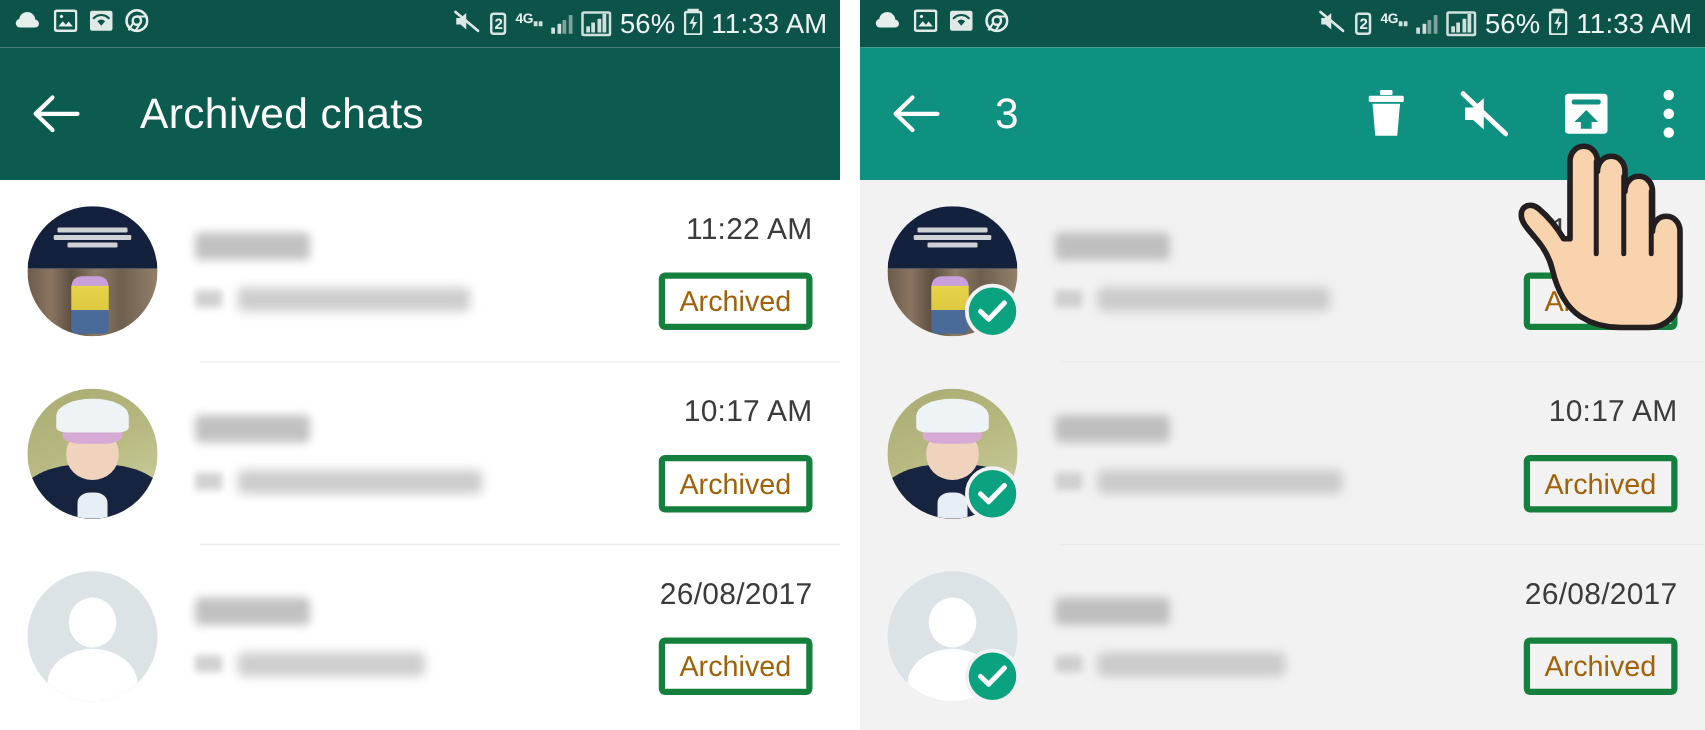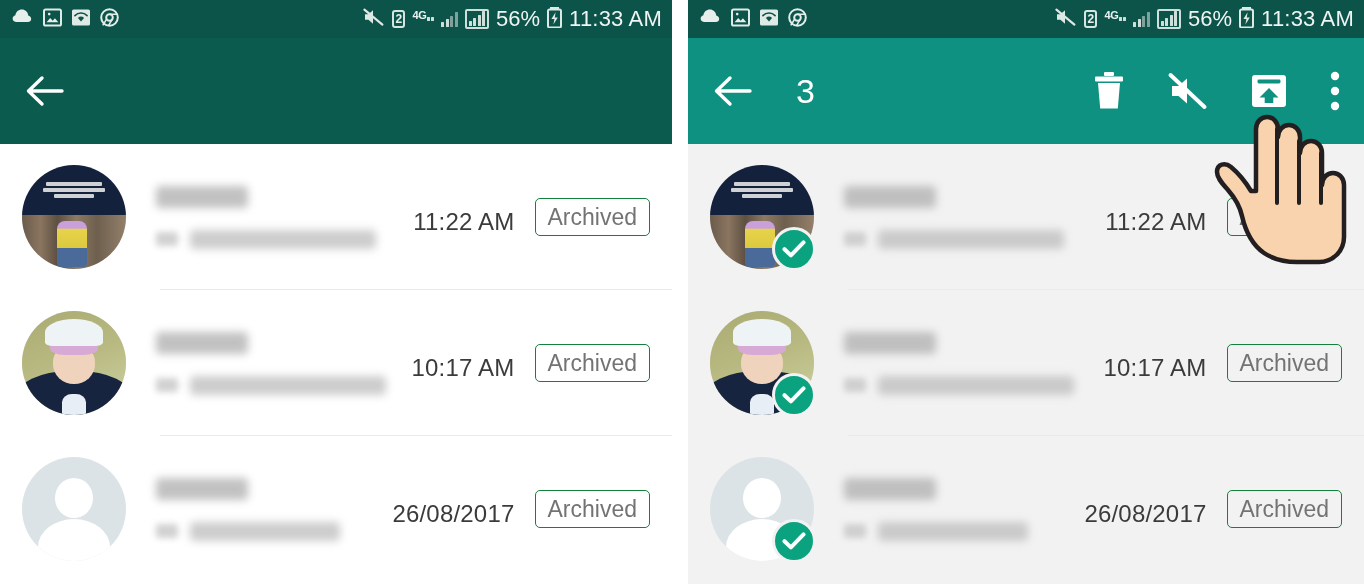--- a/index.html
+++ b/index.html
@@ -154,27 +154,27 @@
   .msg-line{display:flex;align-items:center;gap:12px;}
   .blur-check{
     width:22px;height:14px;background:#c9c9c9;filter:blur(3px);border-radius:2px;opacity:.85;
   }
   .blur-msg{
     height:19px;border-radius:4px;background:#c0c0c0;filter:blur(4.2px);opacity:.8;
   }
   .m1{width:186px;} .m2{width:196px;} .m3{width:150px;}
 
   .row-meta{
-    flex:0 0 auto;display:flex;flex-direction:row;align-items:flex-end;
+    flex:0 0 auto;display:flex;flex-direction:column;align-items:flex-end;
     justify-content:center;gap:20px;min-width:120px;
   }
   .time{font-size:24px;color:#3b3b3b;white-space:nowrap;letter-spacing:.2px;}
   .badge{
-    border:1px solid #15803d;border-radius:5px;padding:6px 12px;
-    font-size:23px;color:#737373;background:transparent;white-space:nowrap;
+    border:5px solid #15803d;border-radius:5px;padding:6px 12px;
+    font-size:23px;color:#a16207;background:transparent;white-space:nowrap;
     line-height:1.05;
   }
 
   
   .hand{position:absolute;left:1213px;top:95px;width:150px;height:185px;pointer-events:none;z-index:40;}
 </style>
 </head>
 <body>
 
 <div class="stage">
@@ -251,20 +251,21 @@
         <span class="sb-text">11:33 AM</span>
       </div>
     </div>
 
     <div class="toolbar toolbar-left">
       <span class="tb-btn">
         <svg width="46" height="34" viewBox="0 0 46 34">
             <path d="M20 4L6.5 17 20 30M7 17h33" fill="none" stroke="#ffffff" stroke-width="3.4" stroke-linecap="round" stroke-linejoin="round"></path>
           </svg>
       </span>
+      <span class="tb-title">Archived chats</span>
     </div>
 
     <div class="chatlist">
 
       <div class="row">
         <div class="avatar-wrap">
           <div class="avatar av1">
             <div class="top">
                 <b class="l1"></b>
                 <b class="l2"></b>

